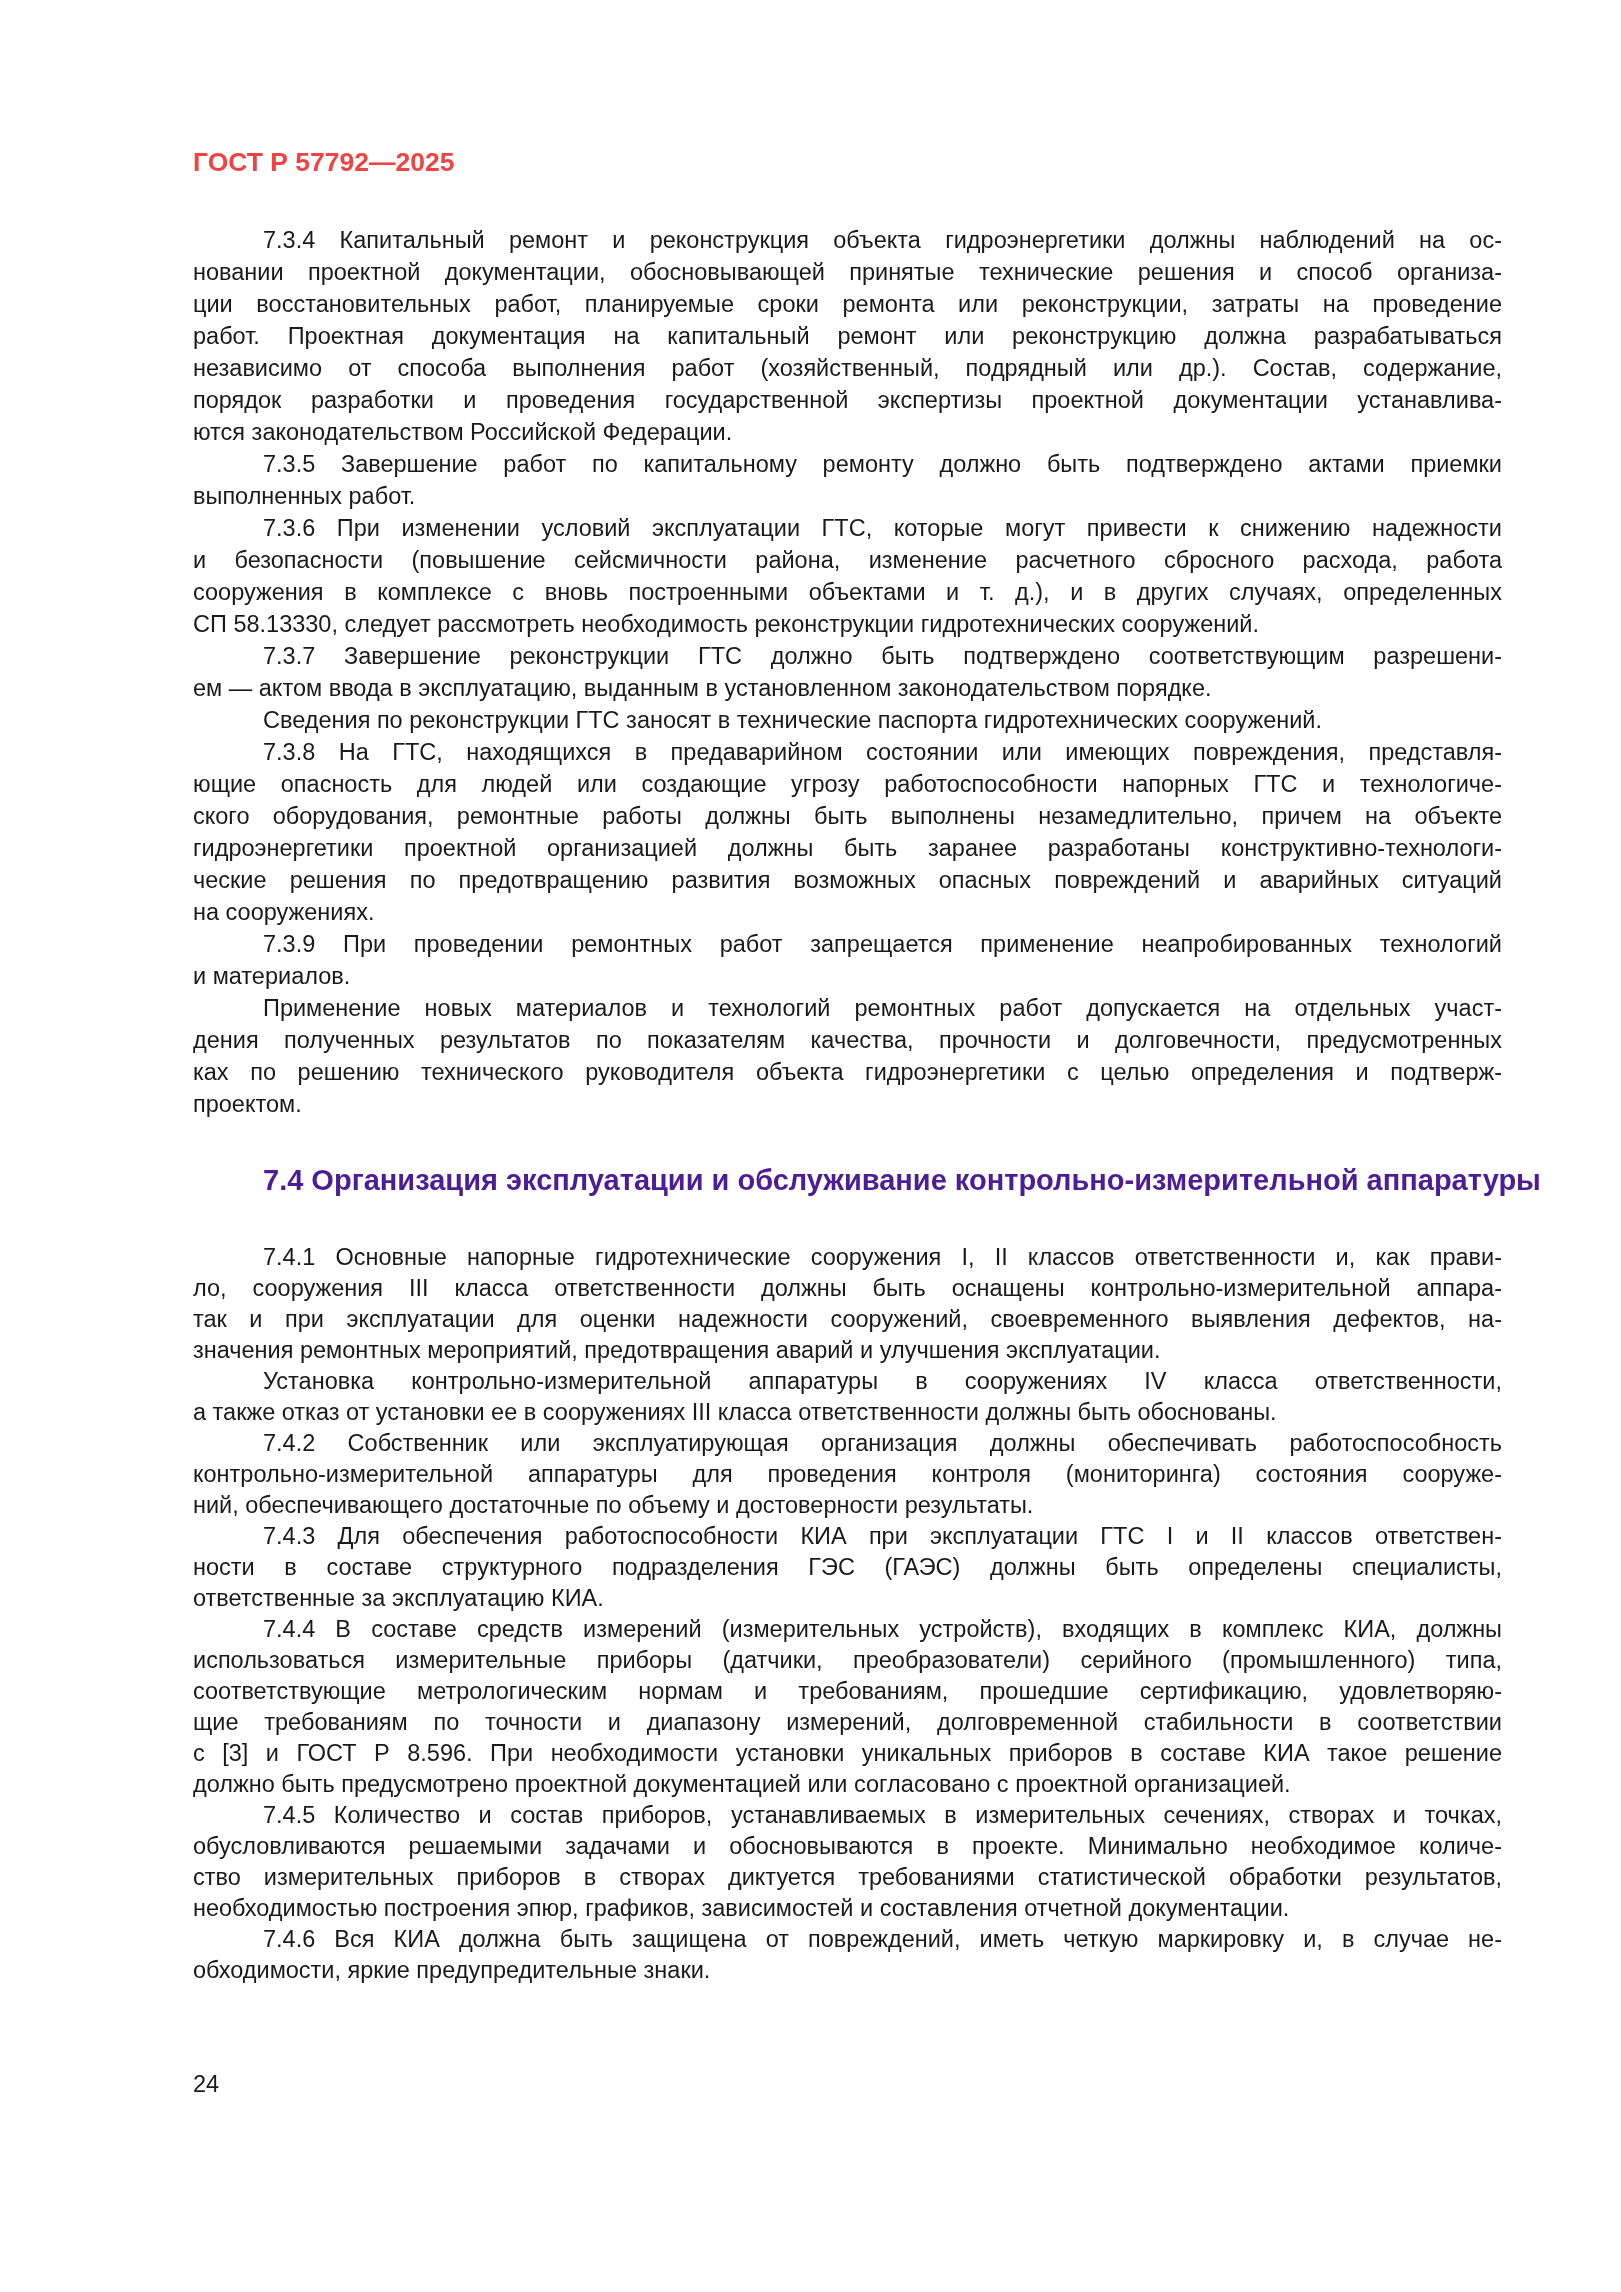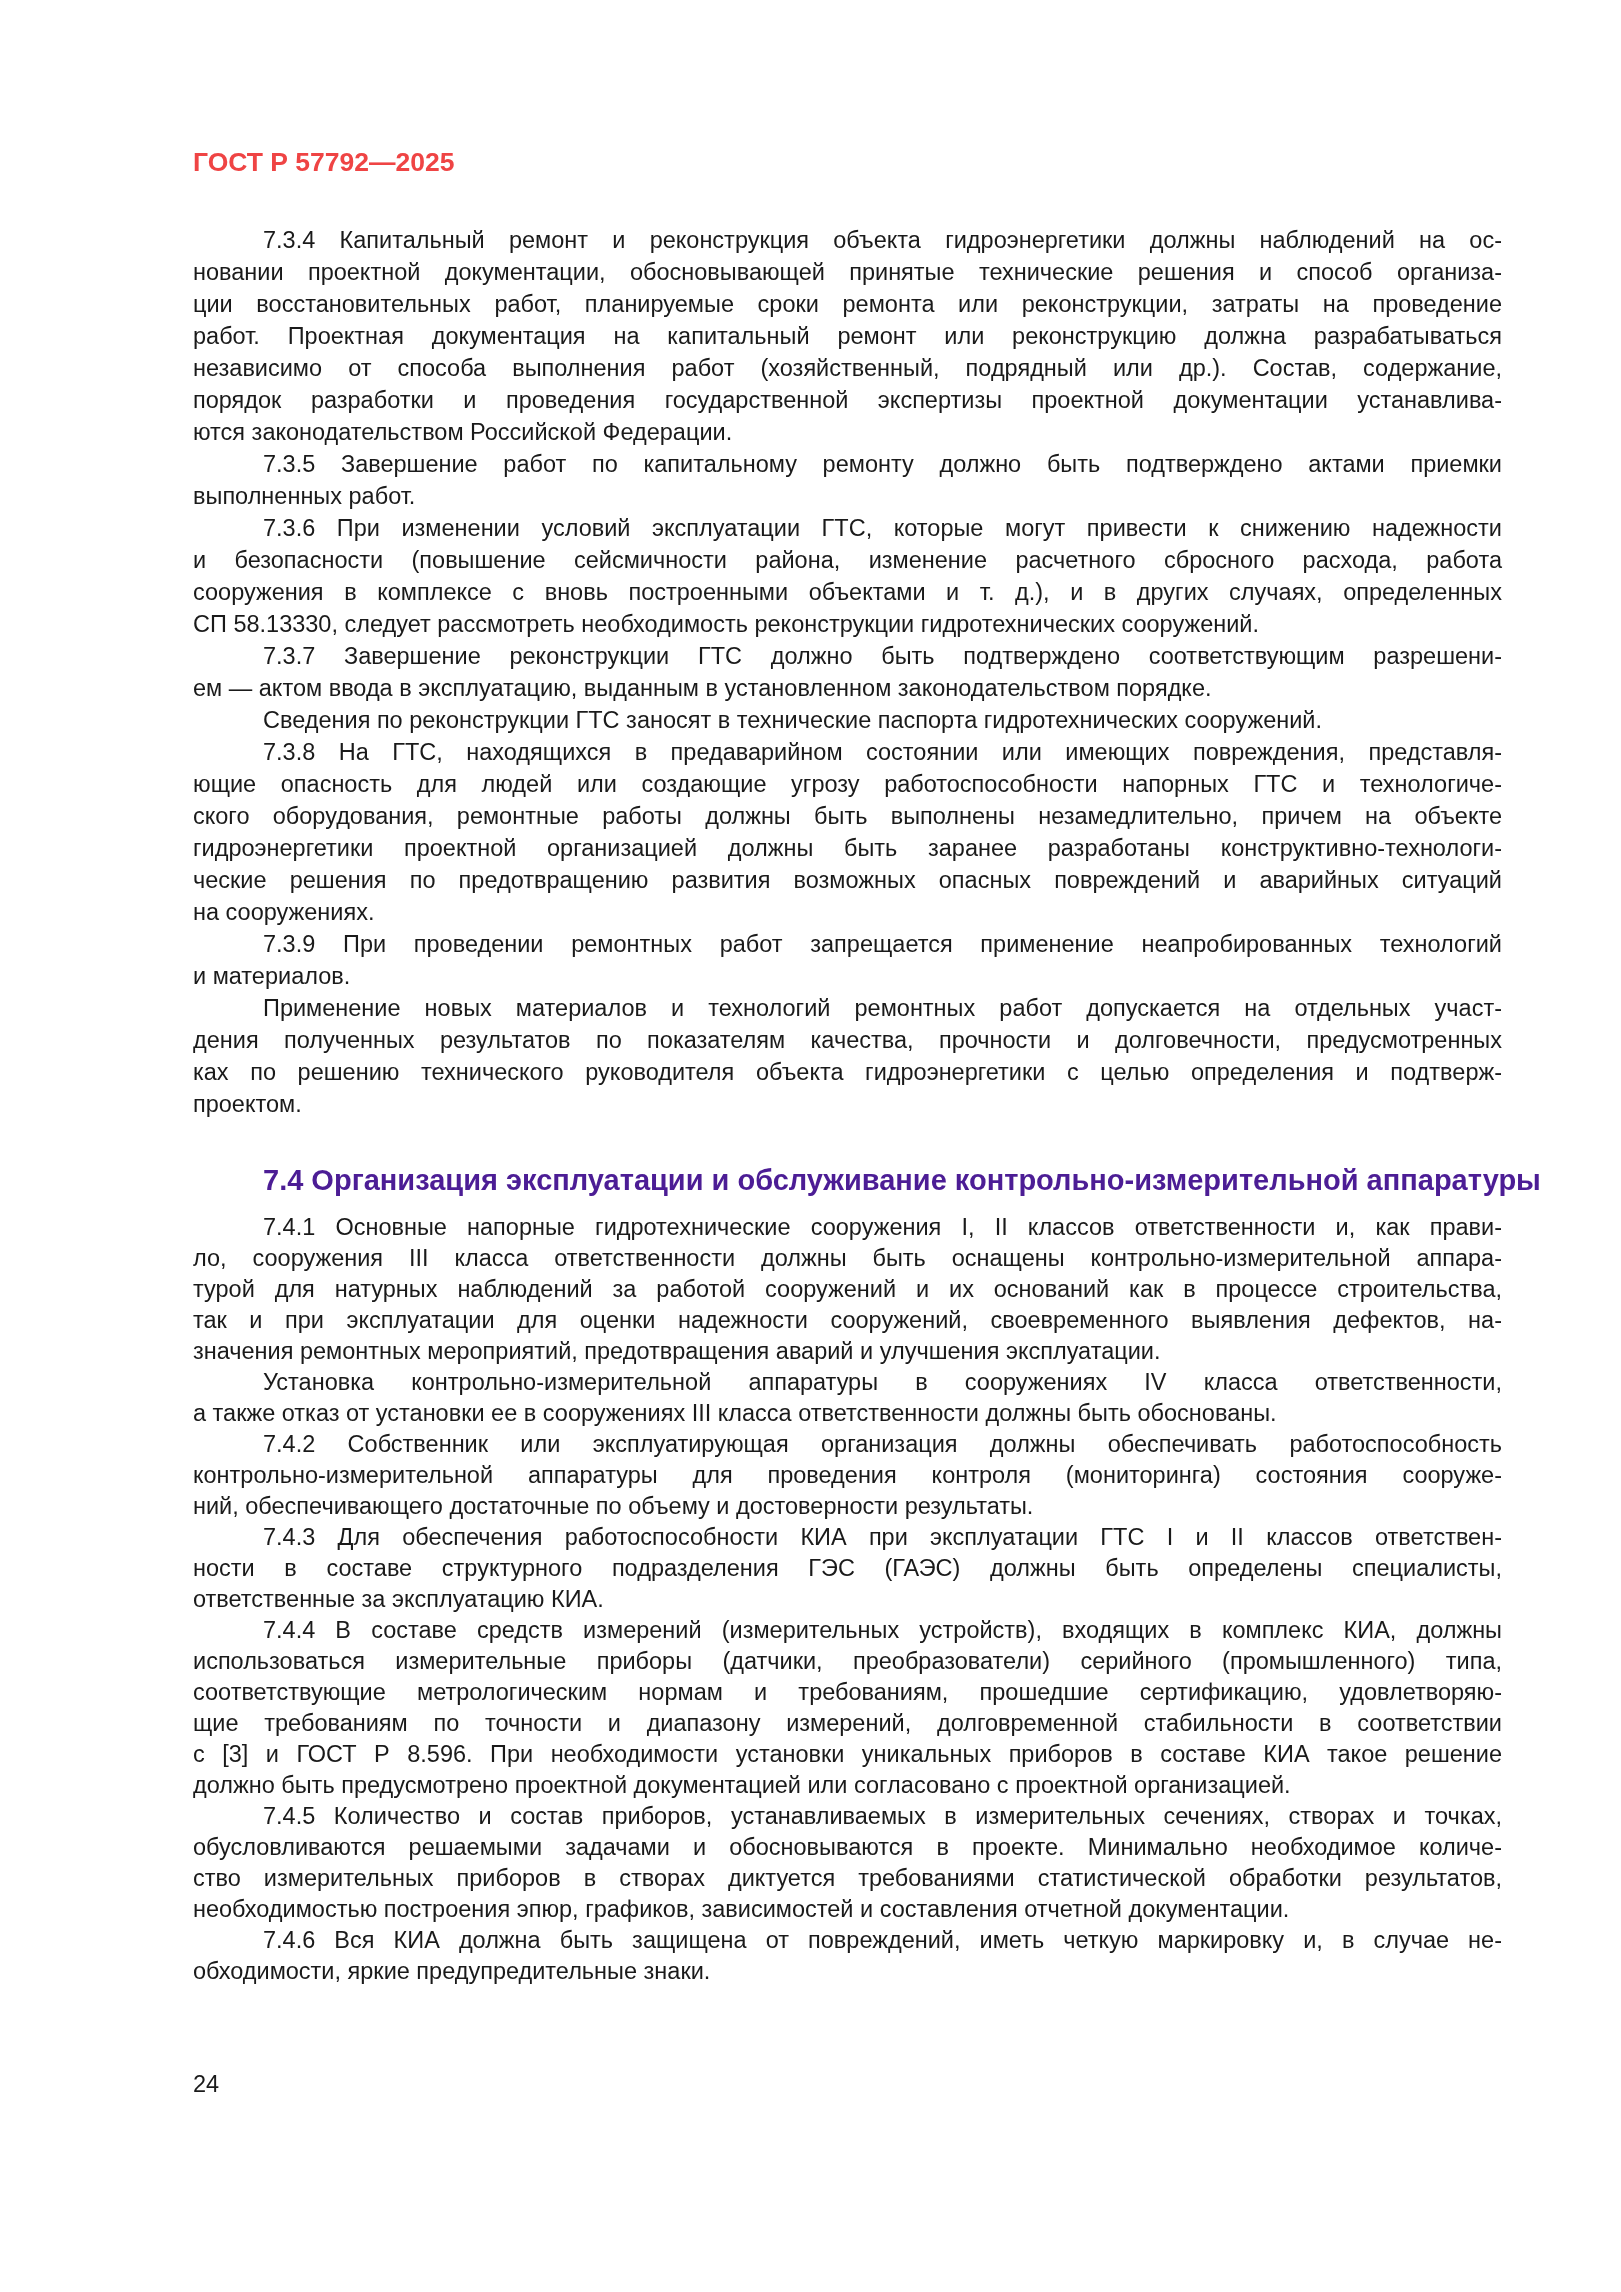--- a/index.html
+++ b/index.html
@@ -77,23 +77,22 @@
     <span class="line" style="white-space: nowrap;">ках по решению технического руководителя объекта гидроэнергетики с целью определения и подтверж-</span>
     <span class="line last" style="white-space: nowrap;">проектом.</span>
   </div>
 </div>
 
 <div class="section-heading">7.4 Организация эксплуатации и обслуживание контрольно-измерительной аппаратуры</div>
 
 <div class="block s74">
 
   <div>
-    <span class="line first" style="white-space: nowrap;">7.4.1 Основные напорные гидротехнические сооружения I, II классов ответственности и, как прави-</span>
+    <span class="line first" style="white-space: nowrap; margin-top: 30px;">7.4.1 Основные напорные гидротехнические сооружения I, II классов ответственности и, как прави-</span>
     <span class="line" style="white-space: nowrap;">ло, сооружения III класса ответственности должны быть оснащены контрольно-измерительной аппара-</span>
-    <span class="line" style="white-space: nowrap;">турой для натурных наблюдений за работой сооружений и их оснований как в процессе строительства,</span>
     <span class="line" style="white-space: nowrap;">так и при эксплуатации для оценки надежности сооружений, своевременного выявления дефектов, на-</span>
     <span class="line last" style="white-space: nowrap;">значения ремонтных мероприятий, предотвращения аварий и улучшения эксплуатации.</span>
   </div>
 
   <div>
     <span class="line first" style="white-space: nowrap;">Установка контрольно-измерительной аппаратуры в сооружениях IV класса ответственности,</span>
     <span class="line last" style="white-space: nowrap;">а также отказ от установки ее в сооружениях III класса ответственности должны быть обоснованы.</span>
   </div>
 
   <div>

